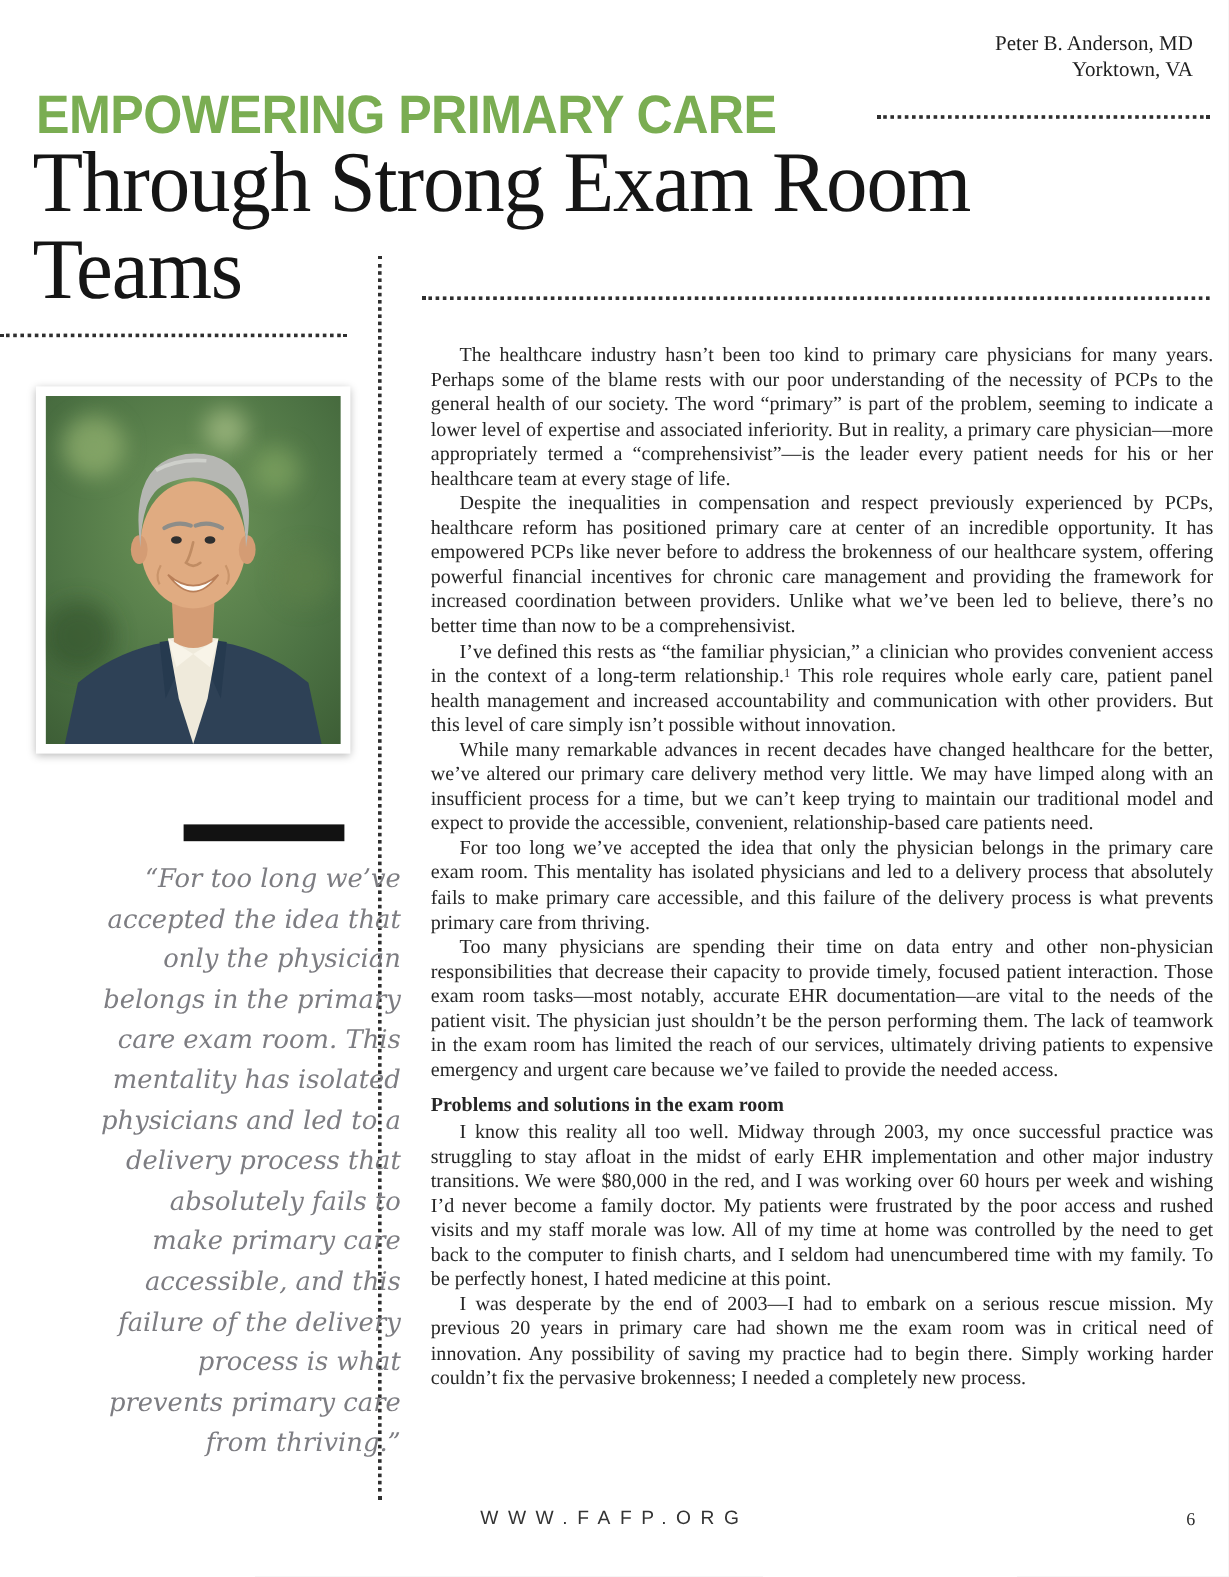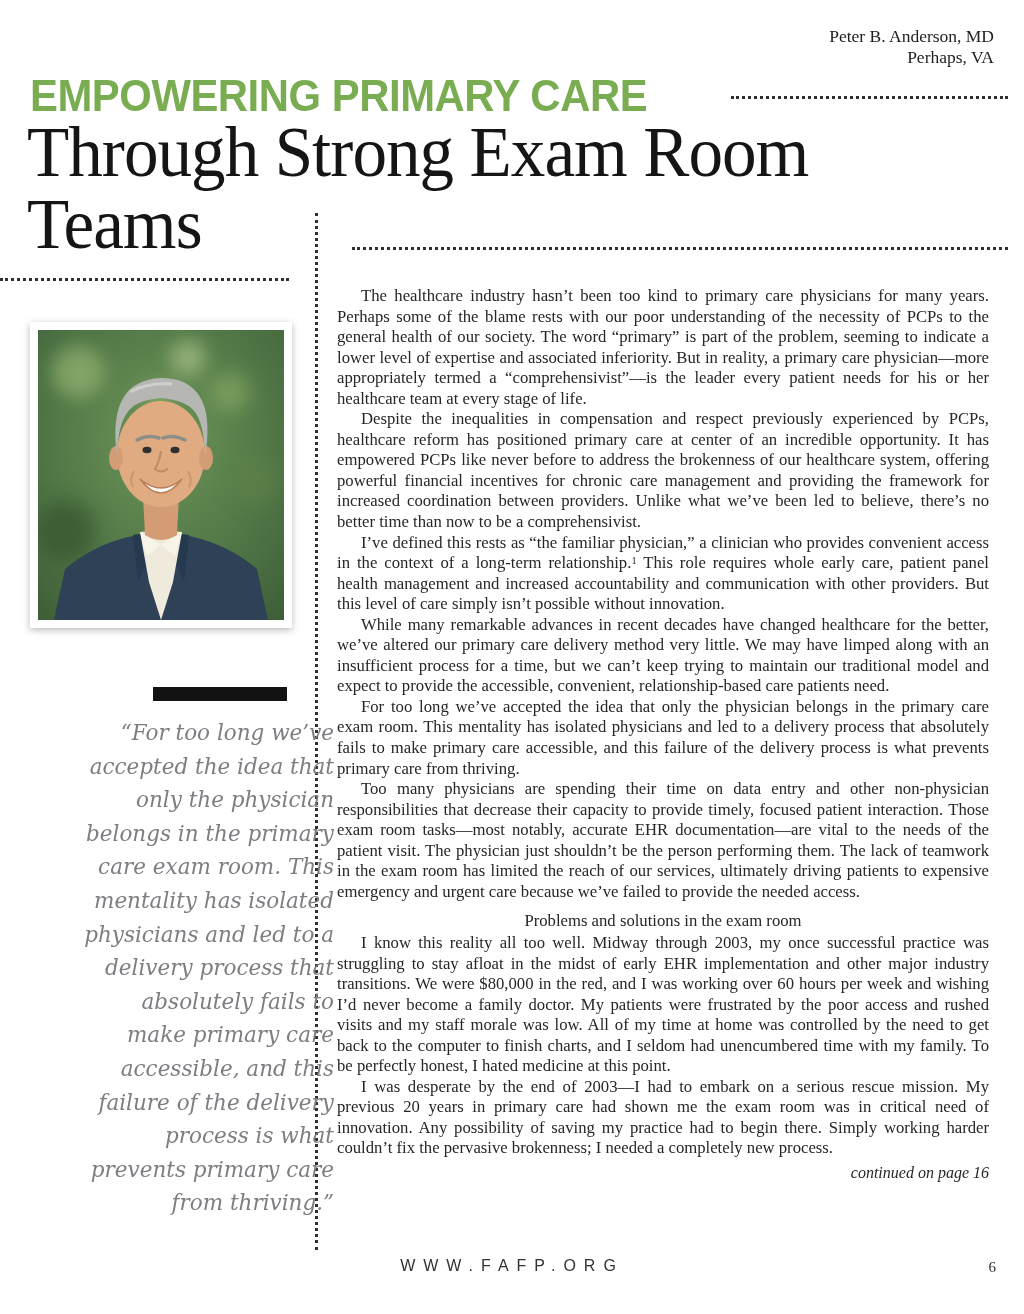--- a/index.html
+++ b/index.html
@@ -82,32 +82,32 @@
     text-align: right;
     font-family: "DejaVu Serif", serif;
     font-style: italic;
     font-size: 21.5px; line-height: 33.6px;
     color: #7d7d82;
     margin-left: 44px;
   }
 
   
   .article {
-    position: absolute; left: 337px; top: 286px; width: 652px;
+    position: absolute; left: 359px; top: 286px; width: 652px;
     font-family: "Liberation Serif", serif;
     font-size: 16.7px; line-height: 20.55px;
     color: #262626;
     text-align: justify;
   }
   .article p { margin: 0; text-indent: 24px; }
   .article .subhead {
-    font-weight: normal;
+    font-weight: bold;
     text-indent: 0;
     margin: 9px 0 1px 0;
-    text-align: center;
+    text-align: left;
   }
   .article sup {
     font-size: 0.62em;
     line-height: 0;
     vertical-align: baseline;
     position: relative; top: -0.4em;
   }
   .continued {
     text-align: right !important;
     font-style: italic;
@@ -131,21 +131,21 @@
     font-size: 15px; color: #2e2e2e;
   }
 </style>
 </head>
 <body>
 
 <div class="page">
 
   <div class="byline">
     <div>Peter B. Anderson, MD</div>
-    <div>Perhaps, VA</div>
+    <div>Yorktown, VA</div>
   </div>
 
   <div class="kicker">EMPOWERING PRIMARY CARE</div>
   <div class="kicker-rule"></div>
 
   <h1 class="title" style="margin:0;font-weight:normal;">Through Strong Exam Room Teams</h1>
 
   <div class="left-rule"></div>
   <div class="col-rule"></div>
   <div class="vert-rule"></div>
@@ -208,19 +208,18 @@
   <div class="article">
     <p>The healthcare industry hasn’t been too kind to primary care physicians for many years. Perhaps some of the blame rests with our poor understanding of the necessity of PCPs to the general health of our society. The word “primary” is part of the problem, seeming to indicate a lower level of expertise and associated inferiority. But in reality, a primary care physician—more appropriately termed a “comprehensivist”—is the leader every patient needs for his or her healthcare team at every stage of life.</p>
     <p>Despite the inequalities in compensation and respect previously experienced by PCPs, healthcare reform has positioned primary care at center of an incredible opportunity. It has empowered PCPs like never before to address the brokenness of our healthcare system, offering powerful financial incentives for chronic care management and providing the framework for increased coordination between providers. Unlike what we’ve been led to believe, there’s no better time than now to be a comprehensivist.</p>
     <p><span>I’ve defined this rests as “the familiar physician,” a clinician who provides convenient access in the context of a long-term relationship.</span><sup>1</sup><span> This role requires whole early care, patient panel health management and increased accountability and communication with other providers. But this level of care simply isn’t possible without innovation.</span></p>
     <p>While many remarkable advances in recent decades have changed healthcare for the better, we’ve altered our primary care delivery method very little. We may have limped along with an insufficient process for a time, but we can’t keep trying to maintain our traditional model and expect to provide the accessible, convenient, relationship-based care patients need.</p>
     <p>For too long we’ve accepted the idea that only the physician belongs in the primary care exam room. This mentality has isolated physicians and led to a delivery process that absolutely fails to make primary care accessible, and this failure of the delivery process is what prevents primary care from thriving.</p>
     <p>Too many physicians are spending their time on data entry and other non-physician responsibilities that decrease their capacity to provide timely, focused patient interaction. Those exam room tasks—most notably, accurate EHR documentation—are vital to the needs of the patient visit. The physician just shouldn’t be the person performing them. The lack of teamwork in the exam room has limited the reach of our services, ultimately driving patients to expensive emergency and urgent care because we’ve failed to provide the needed access.</p>
     <p class="subhead">Problems and solutions in the exam room</p>
     <p>I know this reality all too well. Midway through 2003, my once successful practice was struggling to stay afloat in the midst of early EHR implementation and other major industry transitions. We were $80,000 in the red, and I was working over 60 hours per week and wishing I’d never become a family doctor. My patients were frustrated by the poor access and rushed visits and my staff morale was low. All of my time at home was controlled by the need to get back to the computer to finish charts, and I seldom had unencumbered time with my family. To be perfectly honest, I hated medicine at this point.</p>
     <p>I was desperate by the end of 2003—I had to embark on a serious rescue mission. My previous 20 years in primary care had shown me the exam room was in critical need of innovation. Any possibility of saving my practice had to begin there. Simply working harder couldn’t fix the pervasive brokenness; I needed a completely new process.</p>
-    <p class="continued">continued on page 16</p>
   </div>
 
   <div class="footer-url">WWW.FAFP.ORG</div>
   <div class="page-number">6</div>
 
 </div>
 
 </body></html>

